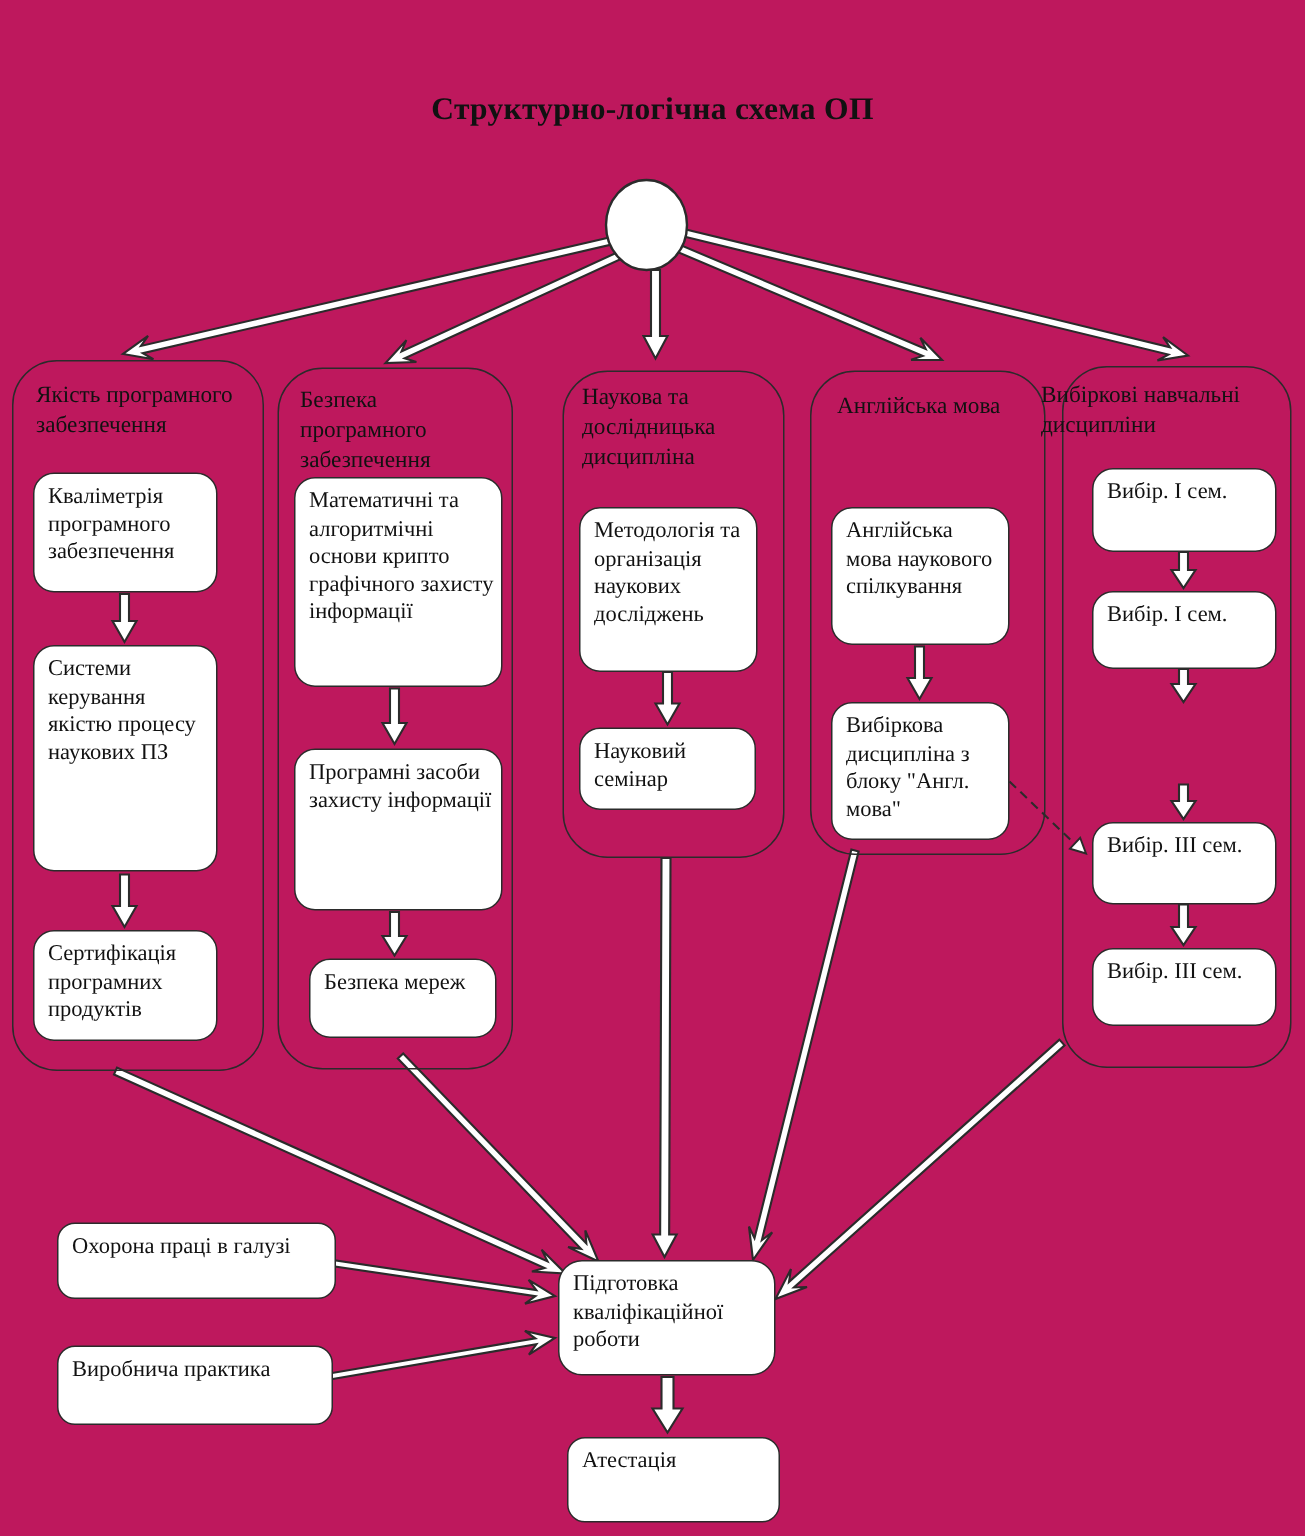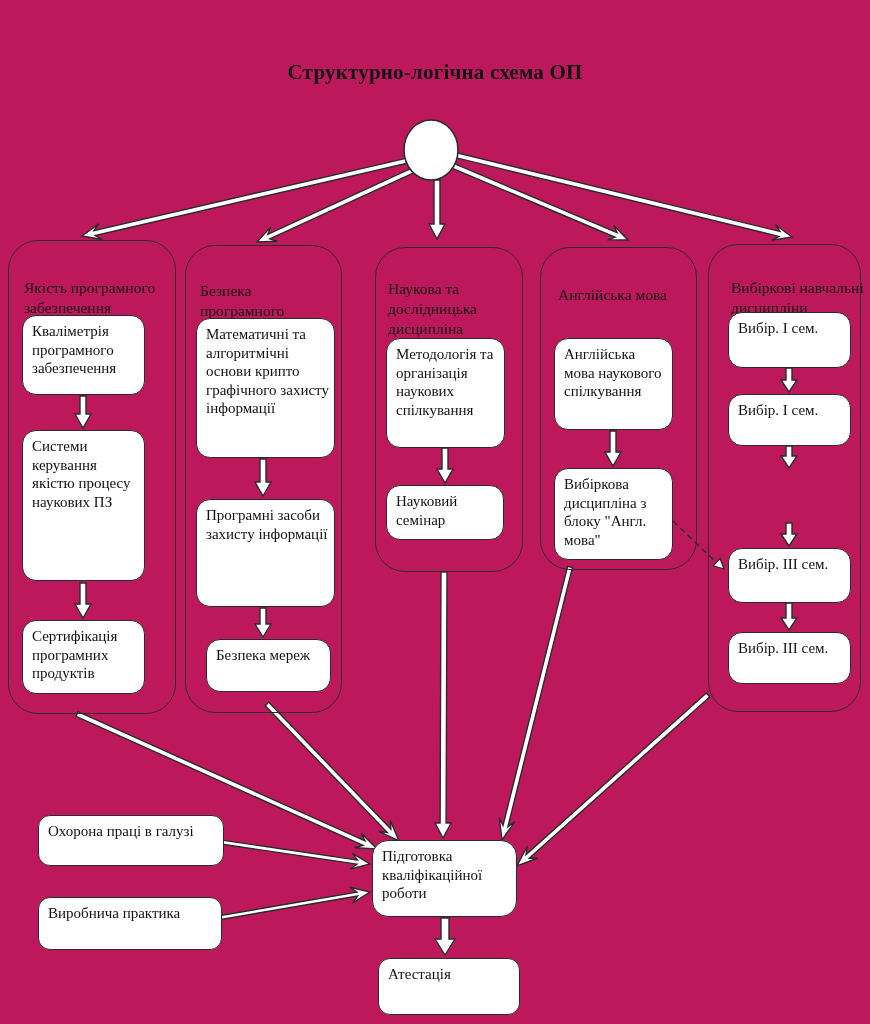--- a/index.html
+++ b/index.html
@@ -3,21 +3,21 @@
 <meta charset="utf-8">
 <style>
   html,body{margin:0;padding:0;background:#fff;}
   .stage{position:relative;width:870px;height:1024px;background:#be185d;
          font-family:"Liberation Serif",serif;color:#111;overflow:hidden;}
   .diagram-title{position:absolute;top:60px;left:0;width:100%;text-align:center;
          font-weight:bold;font-size:21px;letter-spacing:.2px;}
   svg.layer{position:absolute;left:0;top:0;}
   .container-block{position:absolute;border:1.6px solid #2b2b2b;border-radius:30px;
          background:transparent;box-sizing:border-box;}
-  .block-title{position:absolute;font-size:15.5px;line-height:1.28;margin-top:24px;}
+  .block-title{position:absolute;font-size:15.5px;line-height:1.28;}
   .node{position:absolute;border:1.6px solid #2b2b2b;border-radius:14px;
          padding:6px 5px 6px 9px;font-size:15px;line-height:1.24;background:#fff;
          box-sizing:border-box;}
 </style>
 </head>
 <body>
 
 <div class="stage">
 
   <svg class="layer" id="shapes" width="870" height="1024" viewBox="0 0 870 1024">
@@ -54,31 +54,31 @@
   <div class="container-block" style="left:8px;top:240px;width:168px;height:474px"></div>
   <div class="container-block" style="left:185px;top:245px;width:157px;height:468px"></div>
   <div class="container-block" style="left:375px;top:247px;width:148px;height:325px"></div>
   <div class="container-block" style="left:540px;top:247px;width:157px;height:323px"></div>
   <div class="container-block" style="left:708px;top:244px;width:153px;height:468px"></div>
 
   <div class="block-title" style="left:24px;top:254px;width:148px">Якість програмного забезпечення</div>
   <div class="block-title" style="left:200px;top:257px;width:135px">Безпека програмного забезпечення</div>
   <div class="block-title" style="left:388px;top:255px;width:130px">Наукова та дослідницька дисципліна</div>
   <div class="block-title" style="left:558px;top:261px;width:135px">Англійська мова</div>
-  <div class="block-title" style="left:731px;top:254px;width:135px">Вибіркові навчальні дисципліни</div>
+  <div class="block-title" style="left:694px;top:254px;width:135px">Вибіркові навчальні дисципліни</div>
 
   <div class="node" style="left:22px;top:315px;width:123px;height:80px">Кваліметрія програмного забезпечення</div>
   <div class="node" style="left:22px;top:430px;width:123px;height:151px">Системи керування якістю процесу наукових ПЗ</div>
   <div class="node" style="left:22px;top:620px;width:123px;height:74px">Сертифікація програмних продуктів</div>
 
   <div class="node" style="left:196px;top:318px;width:139px;height:140px">Математичні та алгоритмічні основи крипто графічного захисту інформації</div>
   <div class="node" style="left:196px;top:499px;width:139px;height:108px">Програмні засоби захисту інформації</div>
   <div class="node" style="left:206px;top:639px;width:125px;height:53px">Безпека мереж</div>
 
-  <div class="node" style="left:386px;top:338px;width:119px;height:110px">Методологія та організація наукових спілкування</div>
+  <div class="node" style="left:386px;top:338px;width:119px;height:110px">Методологія та організація наукових досліджень</div>
   <div class="node" style="left:386px;top:485px;width:118px;height:55px">Науковий семінар</div>
 
   <div class="node" style="left:554px;top:338px;width:119px;height:92px">Англійська мова наукового спілкування</div>
   <div class="node" style="left:554px;top:468px;width:119px;height:92px">Вибіркова дисципліна з блоку "Англ. мова"</div>
 
   <div class="node" style="left:728px;top:312px;width:123px;height:56px">Вибір. I сем.</div>
   <div class="node" style="left:728px;top:394px;width:123px;height:52px">Вибір. I сем.</div>
   <div class="node" style="left:728px;top:548px;width:123px;height:55px">Вибір. III сем.</div>
   <div class="node" style="left:728px;top:632px;width:123px;height:52px">Вибір. III сем.</div>
 

